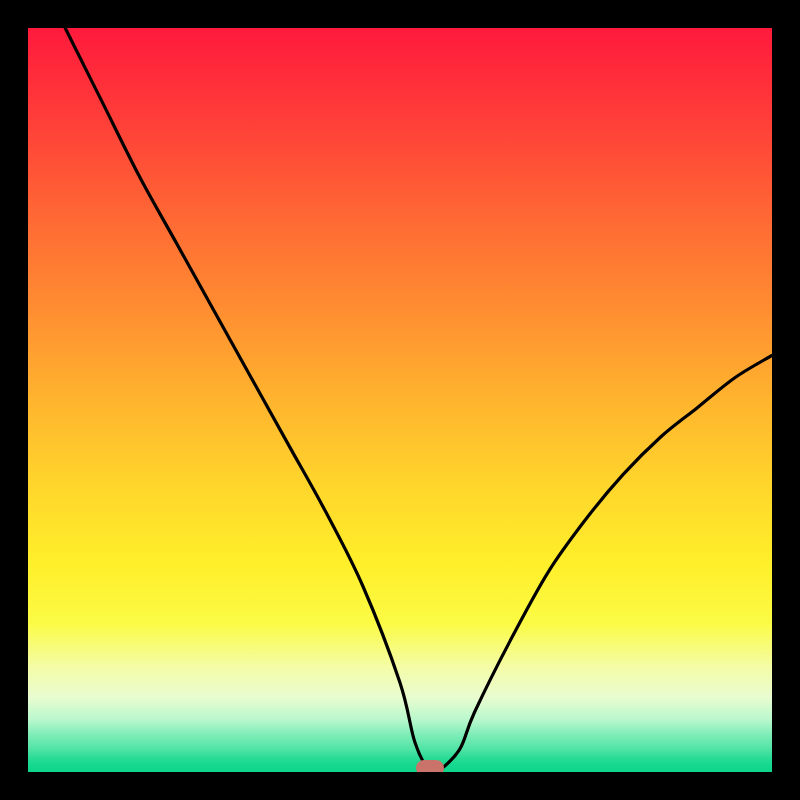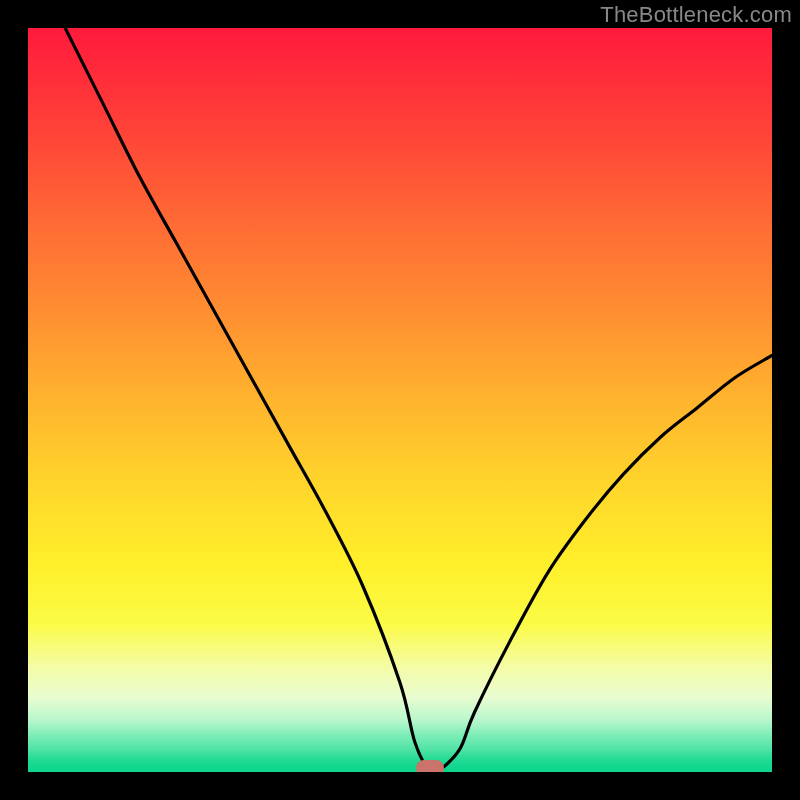--- a/index.html
+++ b/index.html
@@ -74,21 +74,20 @@
     border-radius: 8px;
     background: #c9736a;
     transform: translate(-50%, -50%);
   }
 </style>
 </head>
 <body>
 
 <div class="frame">
 
-  <div class="watermark">TheBottleneck.com</div>
 
   <div class="plot-area">
     <div class="gradient"></div>
 
     <svg class="curve" viewBox="0 0 744 744" preserveAspectRatio="none">
       <path id="curve-path" fill="none" stroke="#000" stroke-width="3.2" stroke-linecap="round" stroke-linejoin="round" d="M 37.2 0.0 C 43.4 12.4, 62.0 49.6, 74.4 74.4 C 86.8 99.2, 99.2 125.2, 111.6 148.8 C 124.0 172.4, 136.4 193.4, 148.8 215.8 C 161.2 238.1, 173.6 260.4, 186.0 282.7 C 198.4 305.0, 210.8 327.4, 223.2 349.7 C 235.6 372.0, 248.0 394.3, 260.4 416.6 C 272.8 439.0, 285.2 460.0, 297.6 483.6 C 310.0 507.2, 322.4 529.5, 334.8 558.0 C 347.2 586.5, 363.3 628.7, 372.0 654.7 C 380.7 680.8, 381.9 699.4, 386.9 714.2 C 391.8 729.1, 398.0 739.0, 401.8 744.0 C 405.5 749.0, 404.2 747.7, 409.2 744.0 C 414.2 740.3, 425.3 731.6, 431.5 721.7 C 437.7 711.8, 437.7 703.1, 446.4 684.5 C 455.1 665.9, 471.2 633.6, 483.6 610.1 C 496.0 586.5, 508.4 563.0, 520.8 543.1 C 533.2 523.3, 545.6 507.2, 558.0 491.0 C 570.4 474.9, 582.8 460.0, 595.2 446.4 C 607.6 432.8, 620.0 420.4, 632.4 409.2 C 644.8 398.0, 657.2 389.4, 669.6 379.4 C 682.0 369.5, 694.4 358.4, 706.8 349.7 C 719.2 341.0, 737.8 331.1, 744.0 327.4"></path>
     </svg>
 
     <div class="marker" id="min-marker" style="left: 401.76px; top: 740px;"></div>
   </div>

